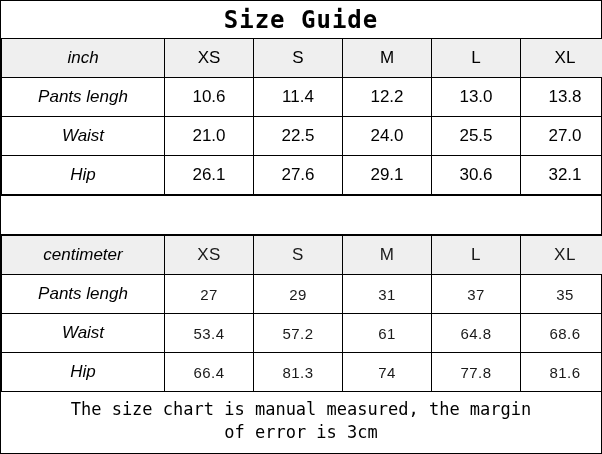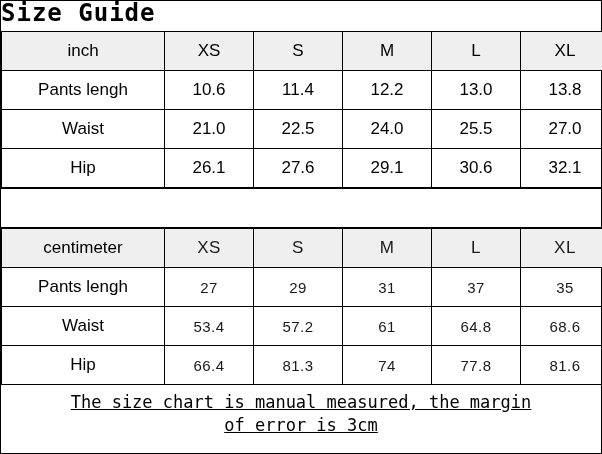--- a/index.html
+++ b/index.html
@@ -16,25 +16,27 @@
   }
   .page {
     position: relative;
     width: 602px;
     height: 454px;
     box-sizing: border-box;
     border: 1px solid #000000;
     background: #ffffff;
   }
   .title {
+    text-align: center;
     font-family: "DejaVu Sans Mono", monospace;
     font-size: 24px;
     font-weight: bold;
     letter-spacing: 1px;
     line-height: 1;
+    padding-top: 7px;
     padding-bottom: 6px;
   }
   table.size-table {
     border-collapse: collapse;
     width: 100%;
     table-layout: fixed;
   }
   table.size-table td {
     border: 1px solid #000000;
     text-align: center;
@@ -43,20 +45,21 @@
     height: 38px;
     padding: 0;
     vertical-align: middle;
   }
   table.size-table tr.header-row td {
     background: #efefef;
     font-size: 17px;
   }
   table.size-table td.label-cell {
     width: 162px;
+    font-style: italic;
   }
   table.size-table td.val-cell {
     width: 88px;
   }
   .metric td.val-cell {
     font-size: 15px;
     color: #1a1a1a;
     letter-spacing: 0.5px;
   }
   .spacer-band {
@@ -65,21 +68,20 @@
     border-bottom: 1px solid #000000;
     background: #ffffff;
   }
   .footnote {
     font-family: "DejaVu Sans Mono", monospace;
     font-size: 17px;
     text-align: center;
     line-height: 1.35;
     padding-top: 6px;
     letter-spacing: 0px;
-    text-decoration: underline;
   }
   .footnote .line2 {
     display: block;
   }
 </style>
 </head>
 <body>
 
 <div class="page">
 

